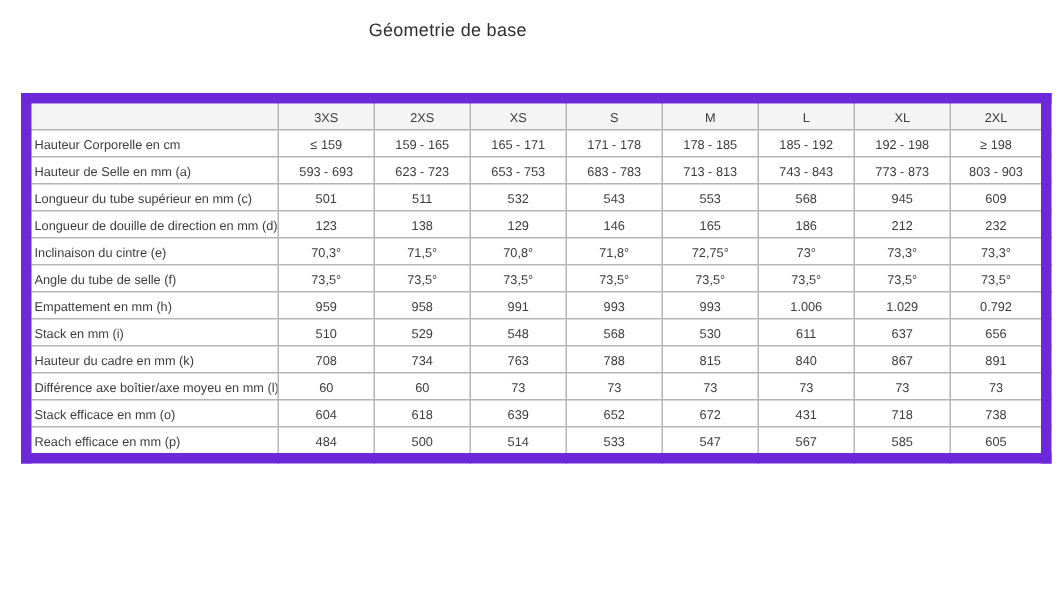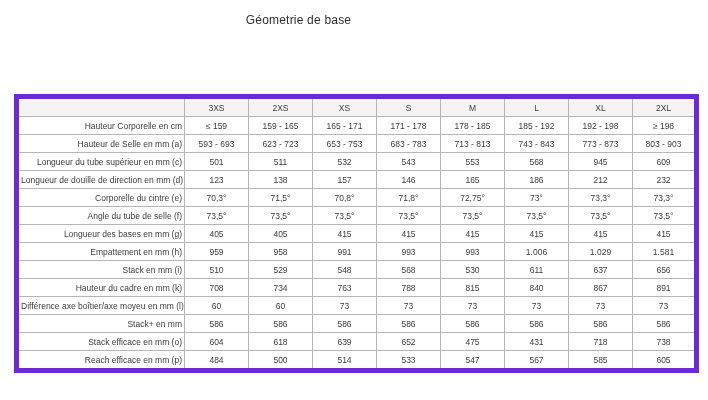--- a/index.html
+++ b/index.html
@@ -9,40 +9,39 @@
     -webkit-font-smoothing:antialiased;
   }
   .page-title{
     position:absolute;top:13px;left:0;width:597px;
     text-align:center;font-size:12px;color:#2f2f2f;font-weight:400;
     letter-spacing:.2px;
   }
   table.geo{
     position:absolute;left:14px;top:62px;width:680px;
     border-collapse:collapse;table-layout:fixed;
-    border:5px solid #6d28d9;
-    margin-top:32px;
+    border:7px solid #6d28d9;
   }
   table.geo th, table.geo td{
     border:1px solid #b5b5b5;
     height:17px;
     padding:0 2px;
     font-size:8.5px;
     color:#3c3c3c;
     font-weight:400;
     text-align:center;
     white-space:nowrap;
     overflow:hidden;
   }
   table.geo thead th{
     background:#f4f4f4;
     color:#3c3c3c;
   }
   table.geo td.label-cell{
-    text-align:right;
+    text-align:left;
   }
 </style>
 </head>
 <body>
 
 <div class="page-title">Géometrie de base</div>
 
 <table class="geo">
   <colgroup>
       <col style="width: 168px;">
@@ -99,29 +98,29 @@
         <td>543</td>
         <td>553</td>
         <td>568</td>
         <td>945</td>
         <td>609</td>
       </tr>
       <tr>
         <td class="label-cell">Longueur de douille de direction en mm (d)</td>
         <td>123</td>
         <td>138</td>
-        <td>157</td>
+        <td>129</td>
         <td>146</td>
         <td>165</td>
         <td>186</td>
         <td>212</td>
         <td>232</td>
       </tr>
       <tr>
-        <td class="label-cell">Corporelle du cintre (e)</td>
+        <td class="label-cell">Inclinaison du cintre (e)</td>
         <td>70,3°</td>
         <td>71,5°</td>
         <td>70,8°</td>
         <td>71,8°</td>
         <td>72,75°</td>
         <td>73°</td>
         <td>73,3°</td>
         <td>73,3°</td>
       </tr>
       <tr>
@@ -129,40 +128,29 @@
         <td>73,5°</td>
         <td>73,5°</td>
         <td>73,5°</td>
         <td>73,5°</td>
         <td>73,5°</td>
         <td>73,5°</td>
         <td>73,5°</td>
         <td>73,5°</td>
       </tr>
       <tr>
-        <td class="label-cell">Longueur des bases en mm (g)</td>
-        <td>405</td>
-        <td>405</td>
-        <td>415</td>
-        <td>415</td>
-        <td>415</td>
-        <td>415</td>
-        <td>415</td>
-        <td>415</td>
-      </tr>
-      <tr>
         <td class="label-cell">Empattement en mm (h)</td>
         <td>959</td>
         <td>958</td>
         <td>991</td>
         <td>993</td>
         <td>993</td>
         <td>1.006</td>
         <td>1.029</td>
-        <td>1.581</td>
+        <td>0.792</td>
       </tr>
       <tr>
         <td class="label-cell">Stack en mm (i)</td>
         <td>510</td>
         <td>529</td>
         <td>548</td>
         <td>568</td>
         <td>530</td>
         <td>611</td>
         <td>637</td>
@@ -184,37 +172,26 @@
         <td>60</td>
         <td>60</td>
         <td>73</td>
         <td>73</td>
         <td>73</td>
         <td>73</td>
         <td>73</td>
         <td>73</td>
       </tr>
       <tr>
-        <td class="label-cell">Stack+ en mm</td>
-        <td>586</td>
-        <td>586</td>
-        <td>586</td>
-        <td>586</td>
-        <td>586</td>
-        <td>586</td>
-        <td>586</td>
-        <td>586</td>
-      </tr>
-      <tr>
         <td class="label-cell">Stack efficace en mm (o)</td>
         <td>604</td>
         <td>618</td>
         <td>639</td>
         <td>652</td>
-        <td>475</td>
+        <td>672</td>
         <td>431</td>
         <td>718</td>
         <td>738</td>
       </tr>
       <tr>
         <td class="label-cell">Reach efficace en mm (p)</td>
         <td>484</td>
         <td>500</td>
         <td>514</td>
         <td>533</td>

